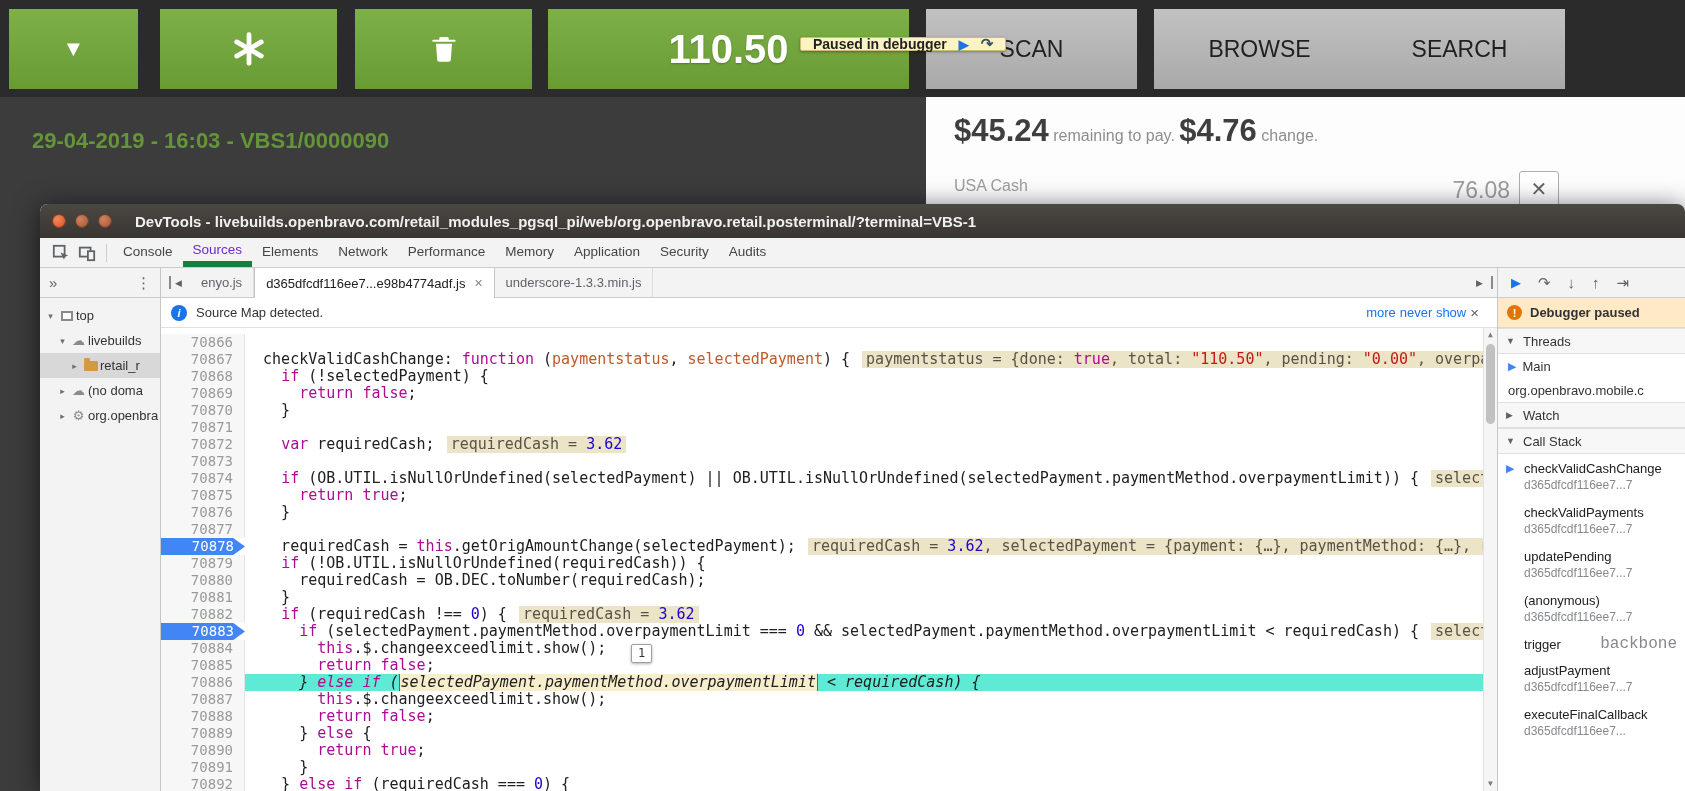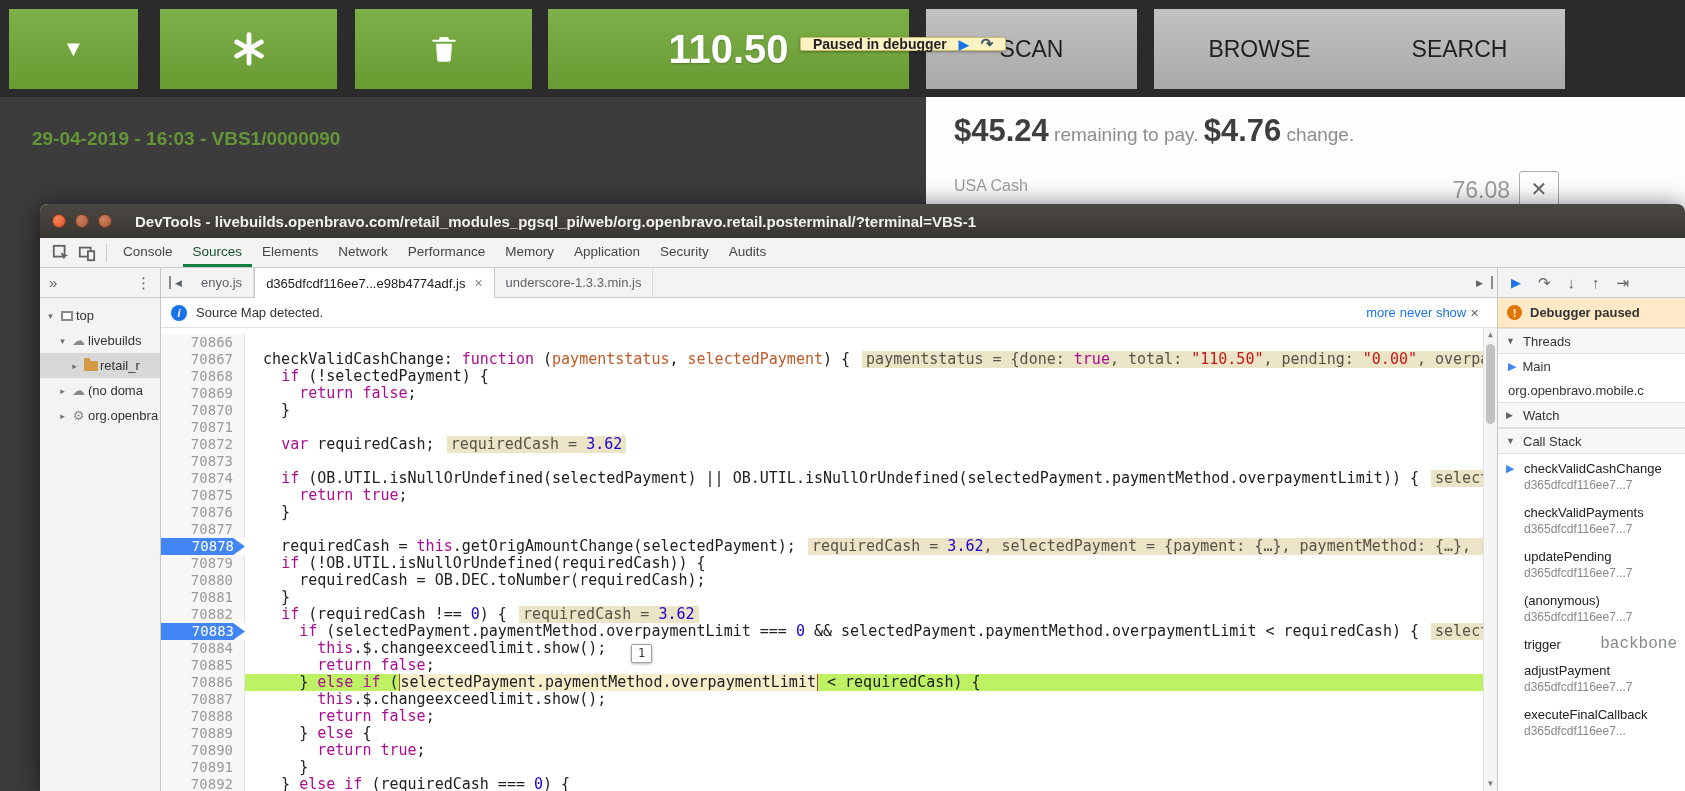--- a/index.html
+++ b/index.html
@@ -21,45 +21,45 @@
   .dd-caret { color:#fff; font-size:22px; }
 
   
   .paused-banner { position:absolute; left:800px; top:4px; height:14px; z-index:60;
     background:#fcf3c4; border:1px solid #cdbd6f; border-radius:2px; box-shadow:0 1px 3px rgba(0,0,0,.35);
     display:flex; align-items:center; gap:12px; padding:0 12px; font-size:14px; font-weight:bold; color:#222;margin-top:33px; }
   .paused-banner .resume-glyph { color:#1a73e8; font-size:13px; cursor:pointer; }
   .paused-banner .stepover-glyph { color:#3a5560; font-size:15px; cursor:pointer; }
 
   
-  .receipt-header { position:absolute; left:32px; top:128px; color:#649538; font-size:19px; font-weight:bold; }
+  .receipt-header { position:absolute; left:32px; top:128px; color:#649538; font-size:22px; font-weight:bold; }
   .payment-panel { position:absolute; left:926px; top:97px; right:0; bottom:0; background:#fdfdfd; }
   .payment-line { position:absolute; left:28px; top:16px; white-space:nowrap; }
   .amt-big { font-size:31px; font-weight:bold; color:#3e3e3e; }
-  .amt-small { font-size:19px; color:#8d8d8d; }
+  .amt-small { font-size:16px; color:#8d8d8d; }
   .method-label  { position:absolute; left:28px;  top:80px; font-size:16px; color:#9d9d9d; }
   .method-amount { position:absolute; left:484px; top:80px; width:100px; text-align:right; font-size:23px; color:#9d9d9d; }
   .method-close  { position:absolute; left:593px; top:74px; width:40px; height:36px; background:#fff; border:1px solid #aeaeae;
     border-radius:3px; color:#666; font-size:20px; display:flex; align-items:center; justify-content:center; cursor:pointer; }
 
   
   .devtools { position:absolute; left:40px; top:204px; width:1645px; height:587px; border-radius:8px 8px 0 0; overflow:hidden;
     box-shadow:0 3px 26px rgba(0,0,0,.6); display:flex; flex-direction:column; background:#f3f3f3; }
   .dt-titlebar { height:34px; flex:none; background:linear-gradient(#4b4743,#393531); display:flex; align-items:center; padding:0 12px; }
   .win-dot { width:14px; height:14px; border-radius:50%; margin-right:9px; cursor:pointer; border:1px solid rgba(0,0,0,.4); }
   .dot-close { background:radial-gradient(circle at 35% 35%, #f08a5e, #df4f22); }
   .dot-min, .dot-max { background:radial-gradient(circle at 35% 35%, #d0825f, #a35636); }
   .dt-title { color:#f0f0f0; font-size:15px; font-weight:bold; margin-left:14px; white-space:nowrap; overflow:hidden; }
 
   .dt-tabbar { height:30px; flex:none; background:#f3f3f3; border-bottom:1px solid #ccc; display:flex; align-items:center; padding-left:8px; }
   .tool-icon { width:26px; height:100%; display:flex; align-items:center; justify-content:center; cursor:pointer; }
   .tab-sep { width:1px; height:18px; background:#ccc; margin:0 6px; }
   .tab-list { display:flex; height:100%; }
   .dt-tab { padding:0 10px; font-size:13.5px; color:#454545; display:flex; align-items:center; cursor:pointer; border-bottom:3px solid transparent; }
-  .dt-tab.active { color:#14532d; border-bottom:3px solid #15803d; }
+  .dt-tab.active { color:#6d28d9; border-bottom:6px solid #15803d; }
 
   .dt-main { flex:1; display:flex; min-height:0; }
 
   
   .nav-col { width:121px; flex:none; background:#f3f3f3; border-right:1px solid #c6c6c6; display:flex; flex-direction:column; }
   .nav-toolbar { height:30px; flex:none; border-bottom:1px solid #ccc; display:flex; align-items:center; justify-content:space-between; padding:0 9px; color:#5f6368; }
   .nav-expand { font-size:15px; cursor:pointer; }
   .nav-menu { font-size:15px; cursor:pointer; }
   .nav-tree { flex:1; padding-top:5px; overflow:hidden; }
   .nav-item { height:25px; display:flex; align-items:center; font-size:13px; color:#333; white-space:nowrap; overflow:hidden; cursor:pointer; }
@@ -87,21 +87,21 @@
   .blue-link { color:#1a73e8; cursor:pointer; }
   .infobar-x { color:#5f6368; font-size:15px; cursor:pointer; }
 
   .editor { flex:1; position:relative; overflow:hidden; background:#fff; padding-top:6px;
     font-family:"DejaVu Sans Mono",monospace; font-size:15px; line-height:17px; }
   .code-line { display:flex; height:17px; }
   .lineno { width:84px; flex:none; text-align:right; padding-right:11px; color:#9a9a9a; background:#f7f7f7; border-right:1px solid #e3e3e3;
     font-size:14px; cursor:pointer; }
   .code-line.bp .lineno { background:#4285f4; color:#fff; border-right:none; clip-path:polygon(0 0, 86% 0, 100% 50%, 86% 100%, 0 100%); }
   .code-body { flex:1; min-width:0; overflow:hidden; white-space:pre; color:#202020; }
-  .code-line.exec .code-body { background:#bef264; }
+  .code-line.exec .code-body { background:#5eead4;font-style:italic; }
   .k { color:#aa0d91; } .n { color:#1c00cf; } .d { color:#c05a28; } .pl { color:#202020; }
   .box { background:#f7eecb; border:1px solid #a0522d; padding:0 1px; }
   .hint { background:#ebe4c6; margin-left:12px; padding:0 4px; }
   .hp { color:#5a5248; } .hk { color:#aa0d91; } .hs { color:#c41a16; } .hn { color:#1c00cf; }
 
   .badge-1 { position:absolute; left:470px; top:316px; width:21px; height:19px; z-index:5; background:#fff; border:1px solid #9aa0a6;
     border-radius:2px; box-shadow:0 1px 3px rgba(0,0,0,.3); font-size:12px; color:#333; display:flex; align-items:center; justify-content:center; }
 
   .ed-scrollbar { position:absolute; right:0; top:0; bottom:0; width:14px; background:#f5f5f5; border-left:1px solid #e2e2e2; }
   .sb-arrow { height:14px; text-align:center; font-size:8px; color:#7d7d7d; line-height:14px; cursor:pointer; }

